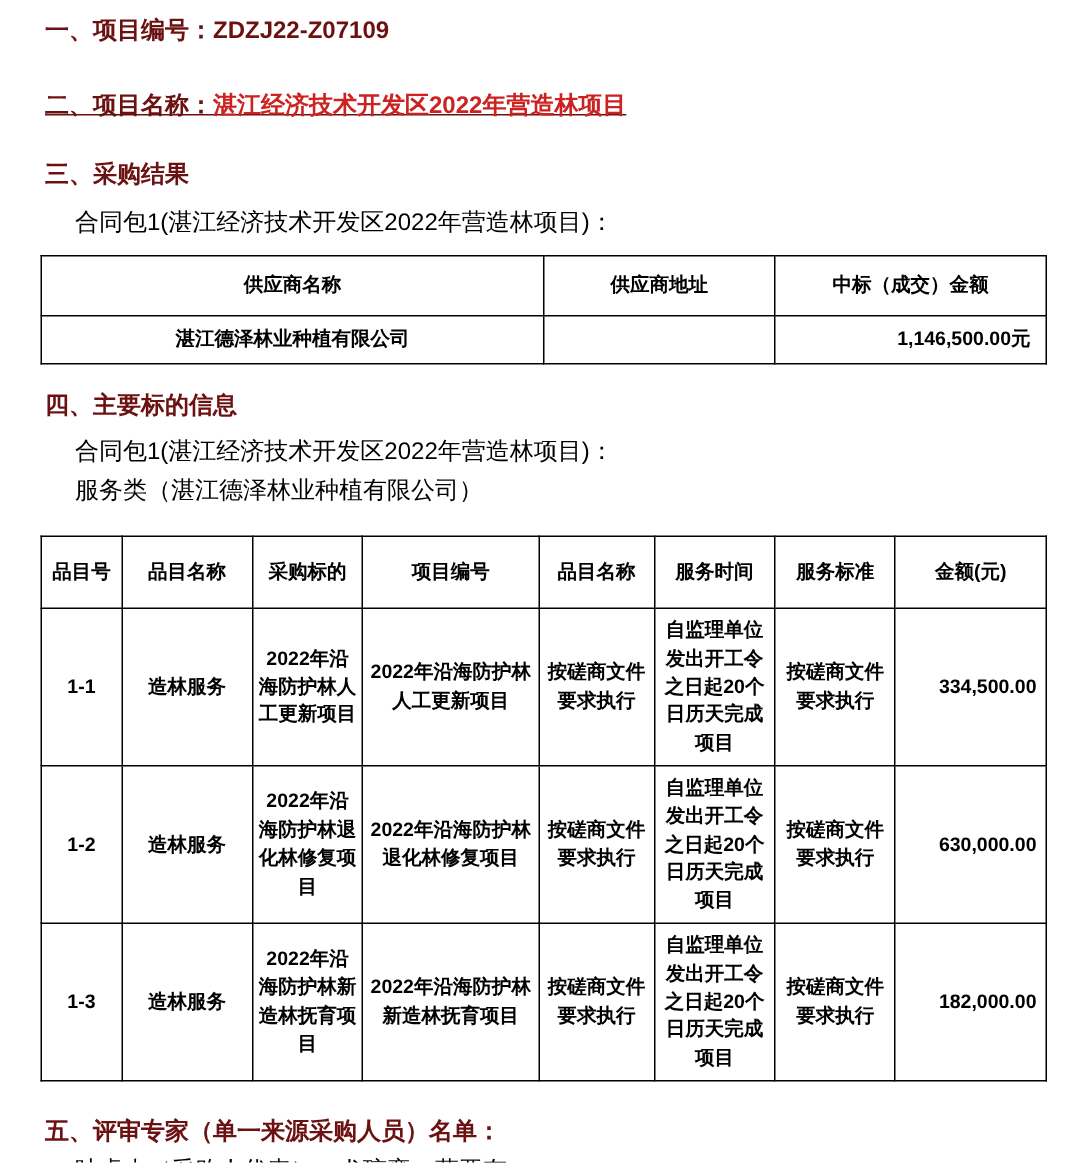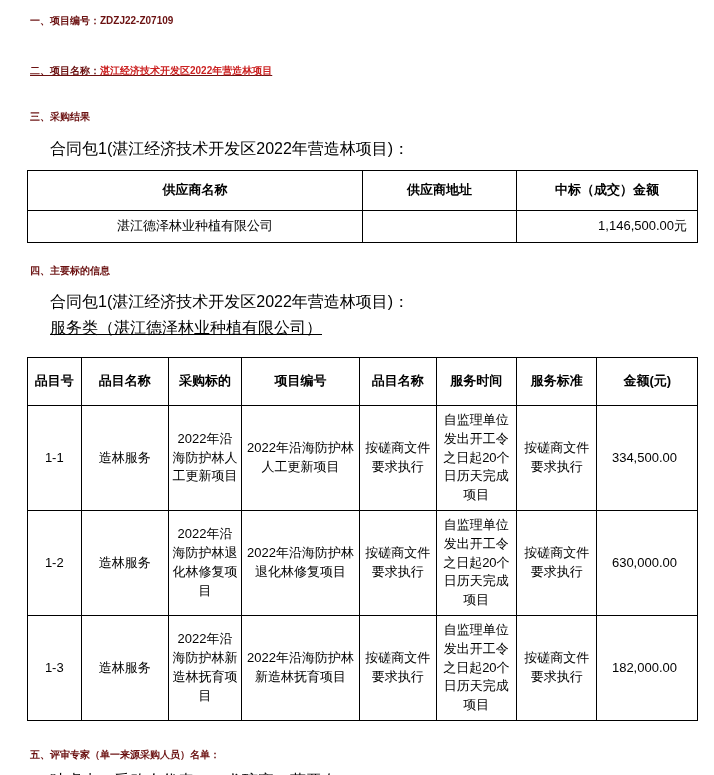--- a/index.html
+++ b/index.html
@@ -8,69 +8,70 @@
     width: 714px;
     height: 775px;
     font-family: "Liberation Sans", "DejaVu Sans", sans-serif;
     color: #000000;
     overflow: hidden;
   }
   .page { padding-top: 12px; }
 
   .heading {
     margin-left: 30px;
-    font-size: 10px;
+    font-size: 16px;
     font-weight: bold;
     color: #6b1111;
     line-height: 17px;
   }
   .heading .red-value { color: #cc2222; }
 
   .h-s2 { margin-top: 33px; text-decoration: underline; }
   .h-s3 { margin-top: 29px; }
   .h-s4 { margin-top: 19px; }
   .h-s5 { margin-top: 25px; }
 
   .indent-line {
     margin-left: 50px;
     font-size: 16px;
     color: #000000;
     line-height: 16px;
   }
   .pkg1 { margin-top: 16px; }
   .pkg2 { margin-top: 15px; }
-  .cat-line { margin-top: 10px; text-decoration: underline; }
+  .cat-line { margin-top: 10px; }
   .names-line { margin-top: 10px; }
 
   table {
     margin-left: 27px;
     width: 671px;
     border-collapse: collapse;
     table-layout: fixed;
   }
   th, td {
     border: 1px solid #000000;
     font-size: 13px;
     line-height: 1.45;
     text-align: center;
     vertical-align: middle;
     padding: 2px 3px;
     word-break: break-all;
+    font-weight: bold;
   }
   th { font-weight: bold; }
 
   .result-table { margin-top: 13px; }
   .result-table th { height: 40px; }
   .result-table td { height: 32px; }
   .result-table .amount-cell { text-align: right; padding-right: 10px; }
 
   .items-table { margin-top: 21px; }
   .items-table th { height: 48px; }
   .items-table td { height: 105px; }
-  .items-table .amount-cell { text-align: right; padding-right: 20px; }
+  .items-table .amount-cell { text-align: right; padding-right: 6px; }
 
   
   .rt-c1 { width: 50%; }
   .rt-c2 { width: 23%; }
   .rt-c3 { width: 27%; }
 
   
   .it-c1 { width: 8%; }
   .it-c2 { width: 13%; }
   .it-c3 { width: 11%; }

